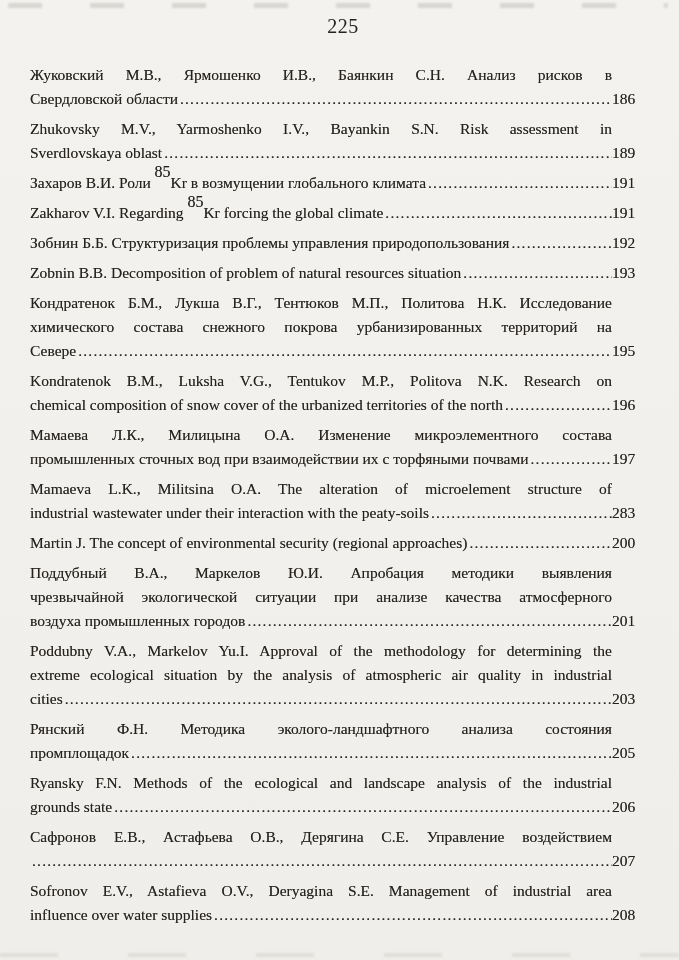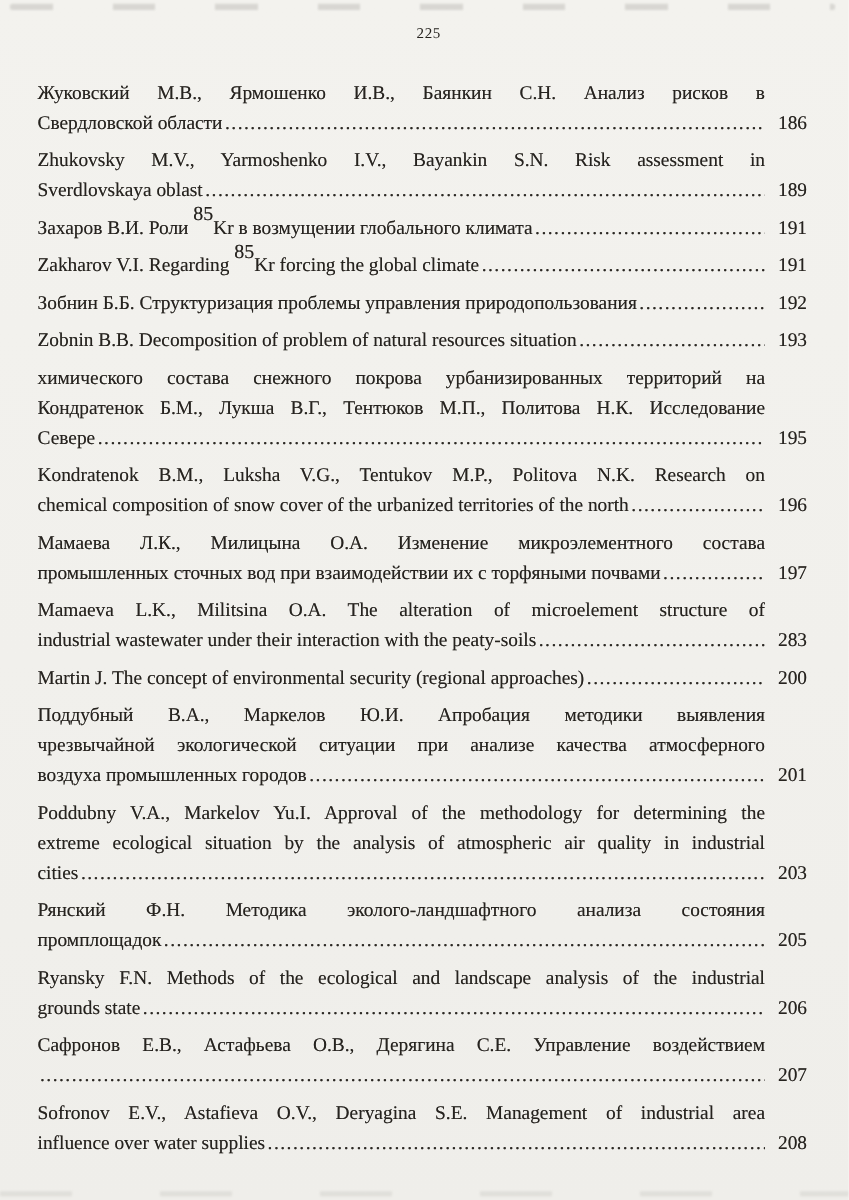--- a/index.html
+++ b/index.html
@@ -16,39 +16,39 @@
     background: repeating-linear-gradient(90deg, rgba(110,108,100,0.20) 0 34px, rgba(110,108,100,0) 34px 82px);
     filter: blur(0.8px); border-radius:2px;
   }
   .smudge-bottom {
     position:absolute; bottom:3px; left:0; width:679px; height:4px;
     background: repeating-linear-gradient(90deg, rgba(120,118,110,0.12) 0 58px, transparent 58px 128px);
     filter: blur(1px);
   }
   .page { padding:14px 23px 0 30px; position:relative; }
   .header {
-    text-align:center; font-size:12px; line-height:24px;
+    text-align:center; font-size:20px; line-height:24px;
     margin-bottom:25px; letter-spacing:0.5px;
   }
   .entry {
     margin-bottom:6px; font-size:15.5px; line-height:24px;
     text-shadow: 0 0 0.4px rgba(45,42,38,0.55);
   }
   .jline {
     text-align:justify; text-align-last:justify; text-justify:inter-word;
     margin-right:44px;
   }
   .lastline { display:flex; align-items:baseline; }
   .lastline .txt { white-space:nowrap; }
   .dots { flex:1 1 auto; overflow:hidden; white-space:nowrap; min-width:10px; margin-left:2px; }
   .dots::before {
     content:"............................................................................................................................................................";
     letter-spacing:1.2px; color:#2b2823;
   }
-  .pg { flex-shrink:0; width:44px; text-align:center; }
+  .pg { flex-shrink:0; width:44px; text-align:left; }
   sup.iso { font-size:16px; line-height:0; position:relative; top:-5px; letter-spacing:0; }
 </style>
 </head>
 <body>
 
 <div class="smudge-top"></div>
 <div class="smudge-bottom"></div>
 
 <div class="page">
   <div class="header">225</div>
@@ -97,22 +97,22 @@
 
   <div class="entry">
     <div class="lastline">
       <span class="txt">Zobnin B.B. Decomposition of problem of natural resources situation</span>
       <span class="dots"></span>
       <span class="pg">193</span>
     </div>
   </div>
 
   <div class="entry">
+    <div class="jline">Кондратенок Б.М., Лукша В.Г., Тентюков М.П., Политова Н.К. Исследование</div>
     <div class="jline">химического состава снежного покрова урбанизированных территорий на</div>
-    <div class="jline">Кондратенок Б.М., Лукша В.Г., Тентюков М.П., Политова Н.К. Исследование</div>
     <div class="lastline">
       <span class="txt">Севере</span>
       <span class="dots"></span>
       <span class="pg">195</span>
     </div>
   </div>
 
   <div class="entry">
     <div class="jline">Kondratenok B.M., Luksha V.G., Tentukov M.P., Politova N.K. Research on</div>
     <div class="lastline">

